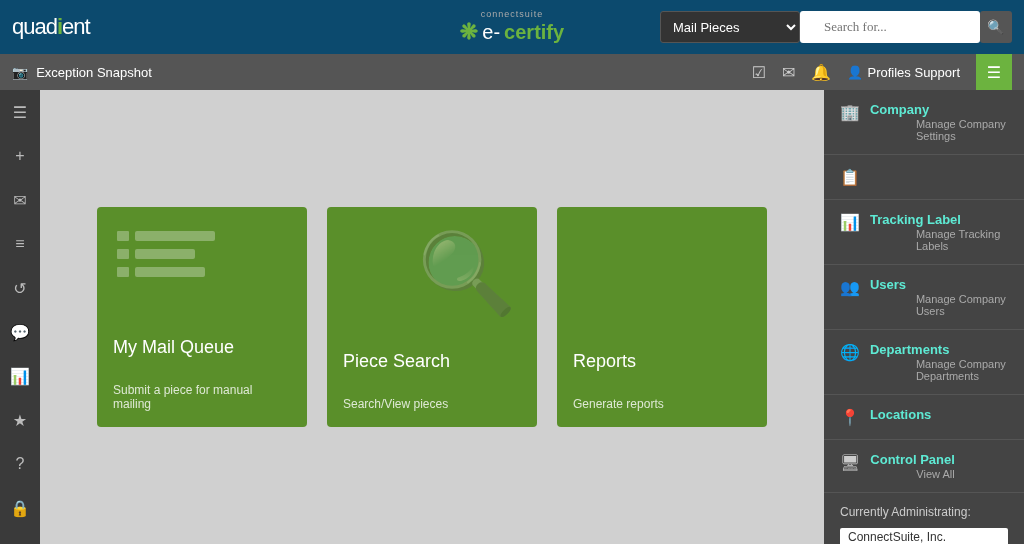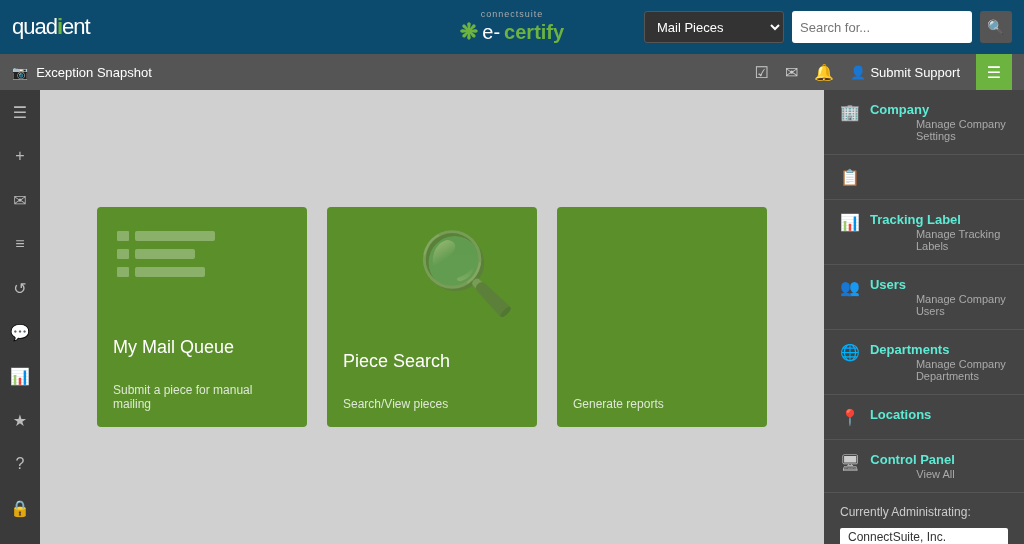--- a/index.html
+++ b/index.html
@@ -47,41 +47,42 @@
       display: flex;
       align-items: center;
       gap: 4px;
     }
     .center-logo-bottom span { color: #6cb33f; font-weight: 700; }
     .snowflake-icon { color: #6cb33f; font-size: 22px; }
     .nav-right {
       margin-left: auto;
       display: flex;
       align-items: center;
-      gap: 8px;
+      gap: 0;
     }
     .nav-select {
       background: #333;
       color: white;
       border: 1px solid #555;
       padding: 5px 8px;
       font-size: 13px;
       border-radius: 3px;
       height: 32px;
       width: 140px;
     }
     .nav-search {
       background: white;
       border: none;
-      padding: 5px 8px;
+      padding: 5px 24px;
       font-size: 13px;
       border-radius: 3px;
       height: 32px;
       width: 180px;
       color: #999;
+      font-family: Liberation Serif, serif;
     }
     .search-btn {
       background: #555;
       border: none;
       color: white;
       width: 32px;
       height: 32px;
       border-radius: 3px;
       cursor: pointer;
       font-size: 14px;
@@ -317,21 +318,21 @@
   <div class="secondary-nav-left">
     <span style="color:#bbb;">📷</span>
     <span>Exception Snapshot</span>
   </div>
   <div class="secondary-nav-right">
     <span class="nav-icon">☑</span>
     <span class="nav-icon">✉</span>
     <span class="nav-icon">🔔</span>
     <div class="product-support">
       <span>👤</span>
-      <span>Submit Support</span>
+      <span>Profiles Support</span>
     </div>
     <button class="hamburger">☰</button>
   </div>
 </div>
 
 <div class="main-wrapper">
 
   <div class="left-sidebar">
     <div class="sidebar-icon">☰</div>
     <div class="sidebar-icon">+</div>
@@ -366,20 +367,21 @@
       <div class="card-subtitle">Submit a piece for manual mailing</div>
     </div>
 
     <div class="card">
       <div class="card-icon-bg">🔍</div>
       <div class="card-title">Piece Search</div>
       <div class="card-subtitle">Search/View pieces</div>
     </div>
 
     <div class="card">
+      <div class="card-title">Reports</div>
       <div class="card-subtitle">Generate reports</div>
     </div>
 
   </div>
 
   <div class="right-panel">
 
     <div class="menu-item">
       <span class="menu-item-icon">🏢</span>
       <div class="menu-item-text">

